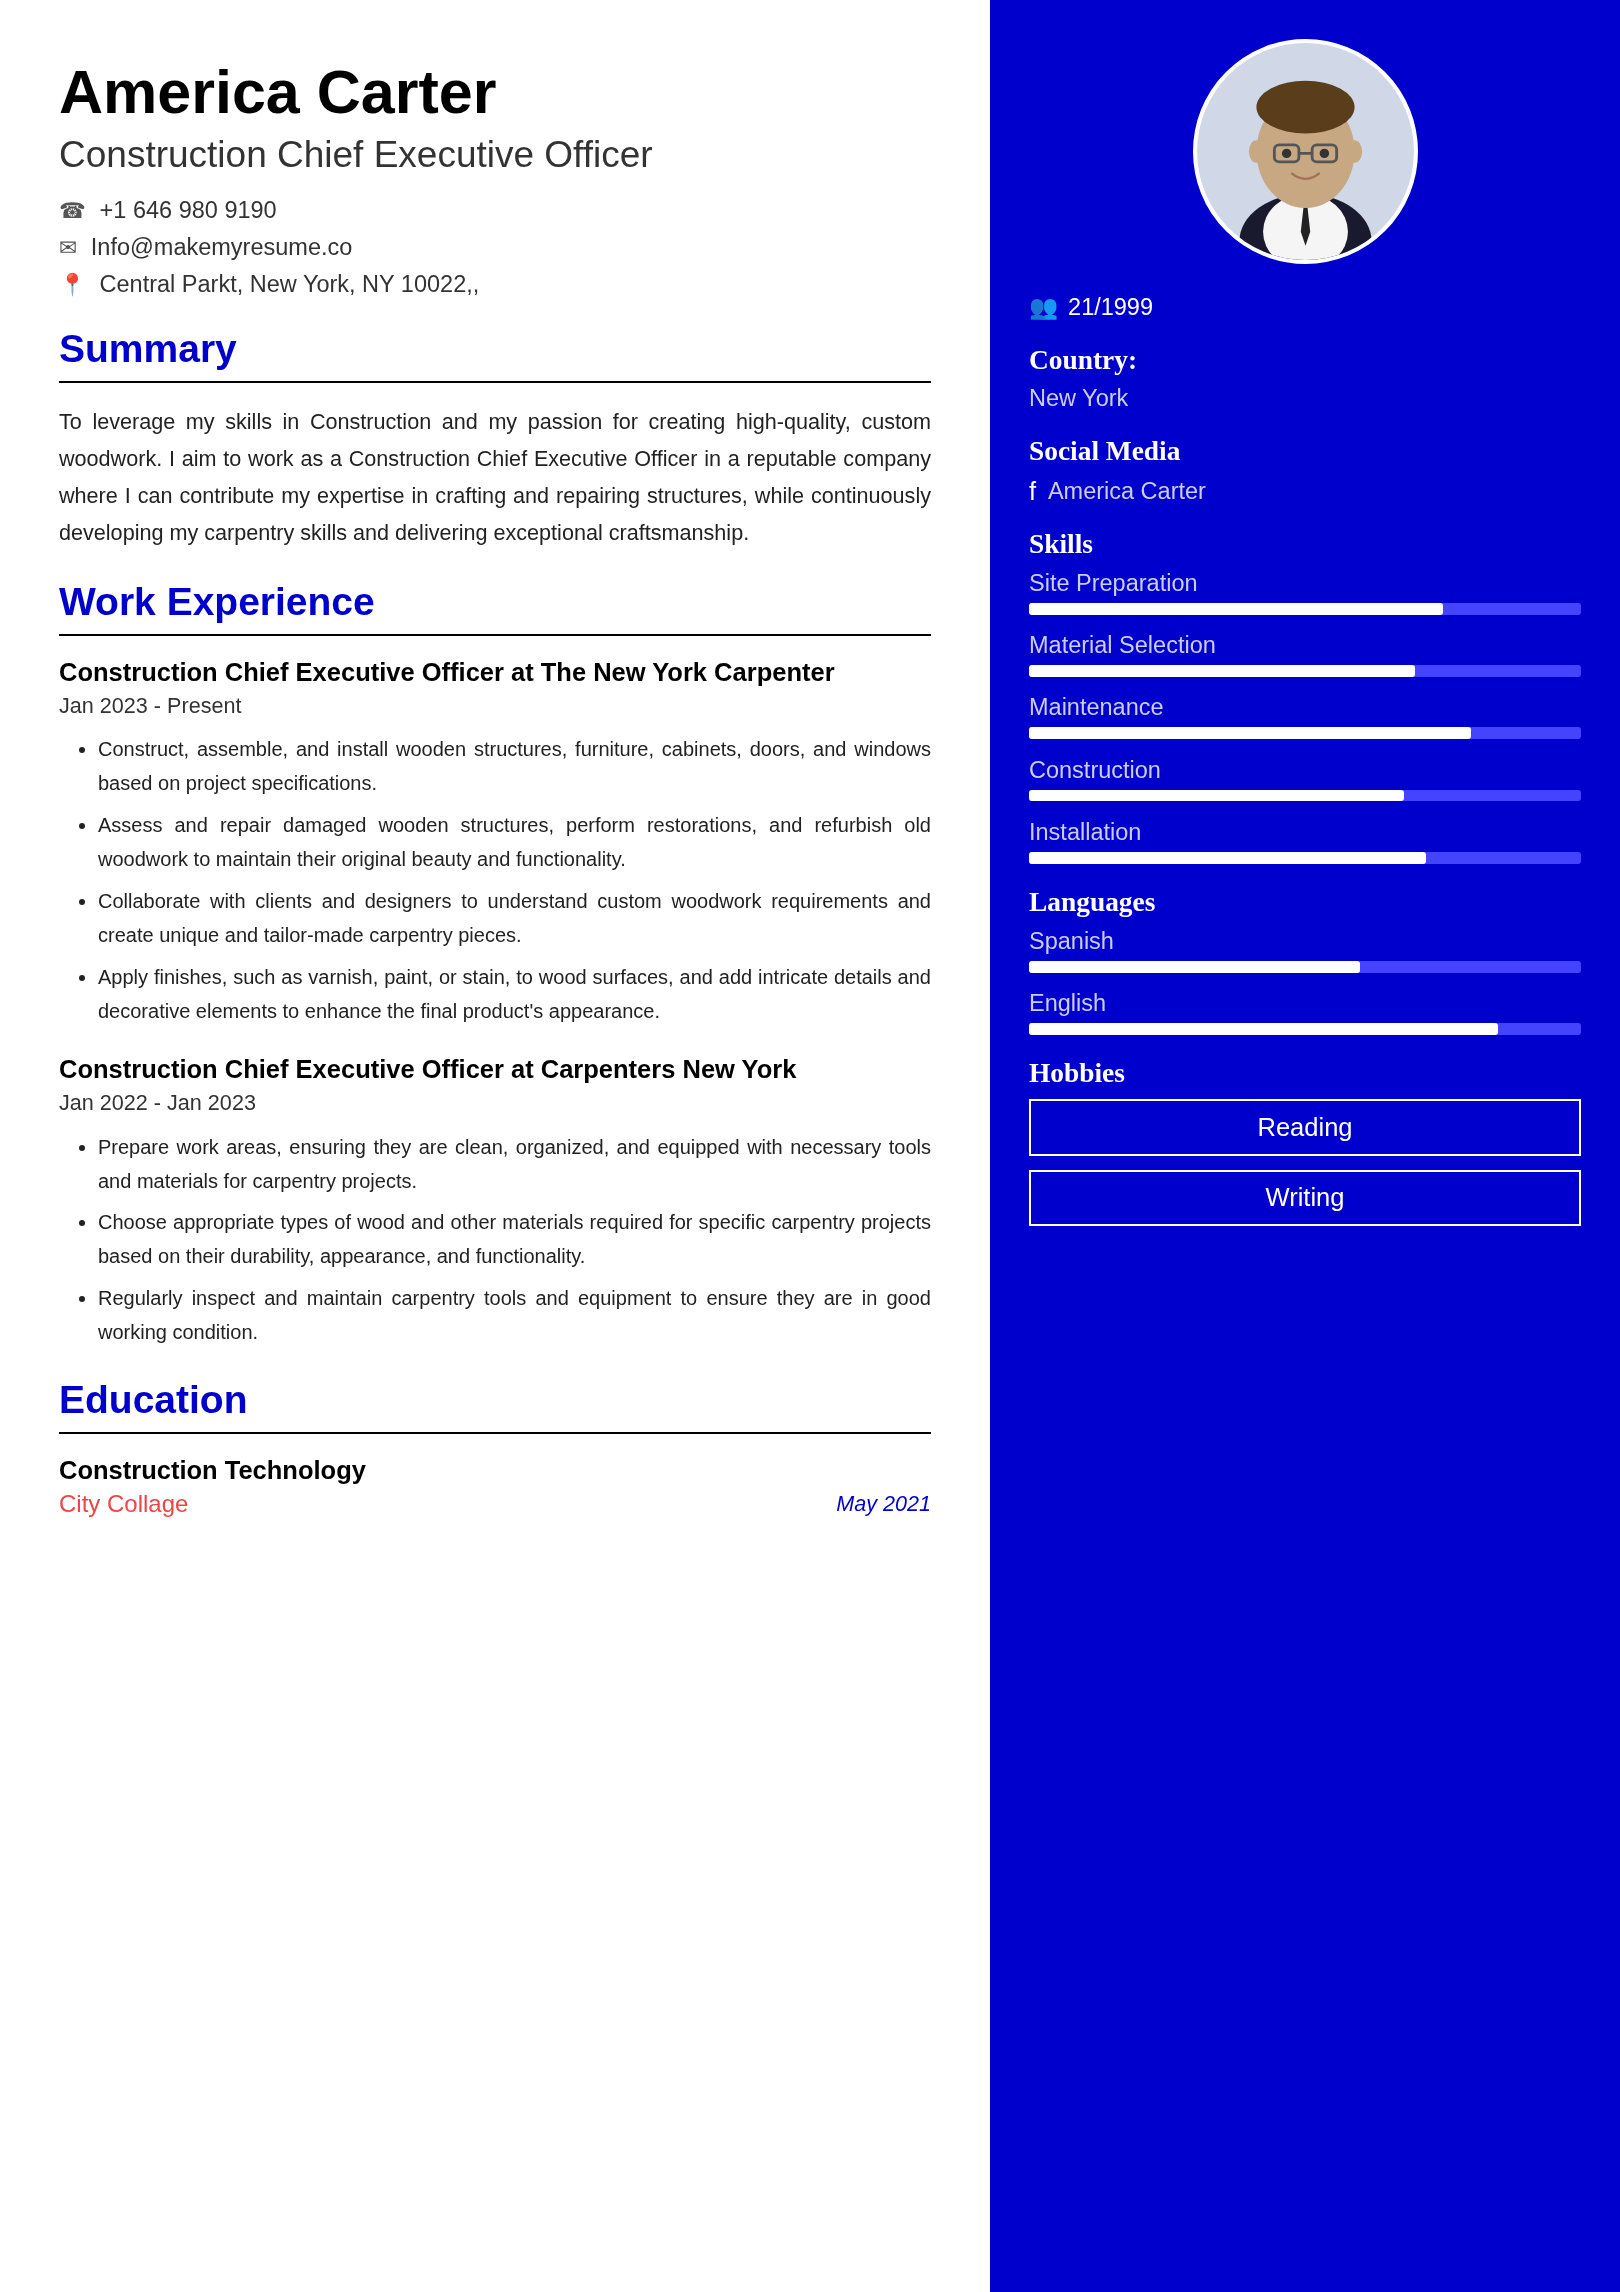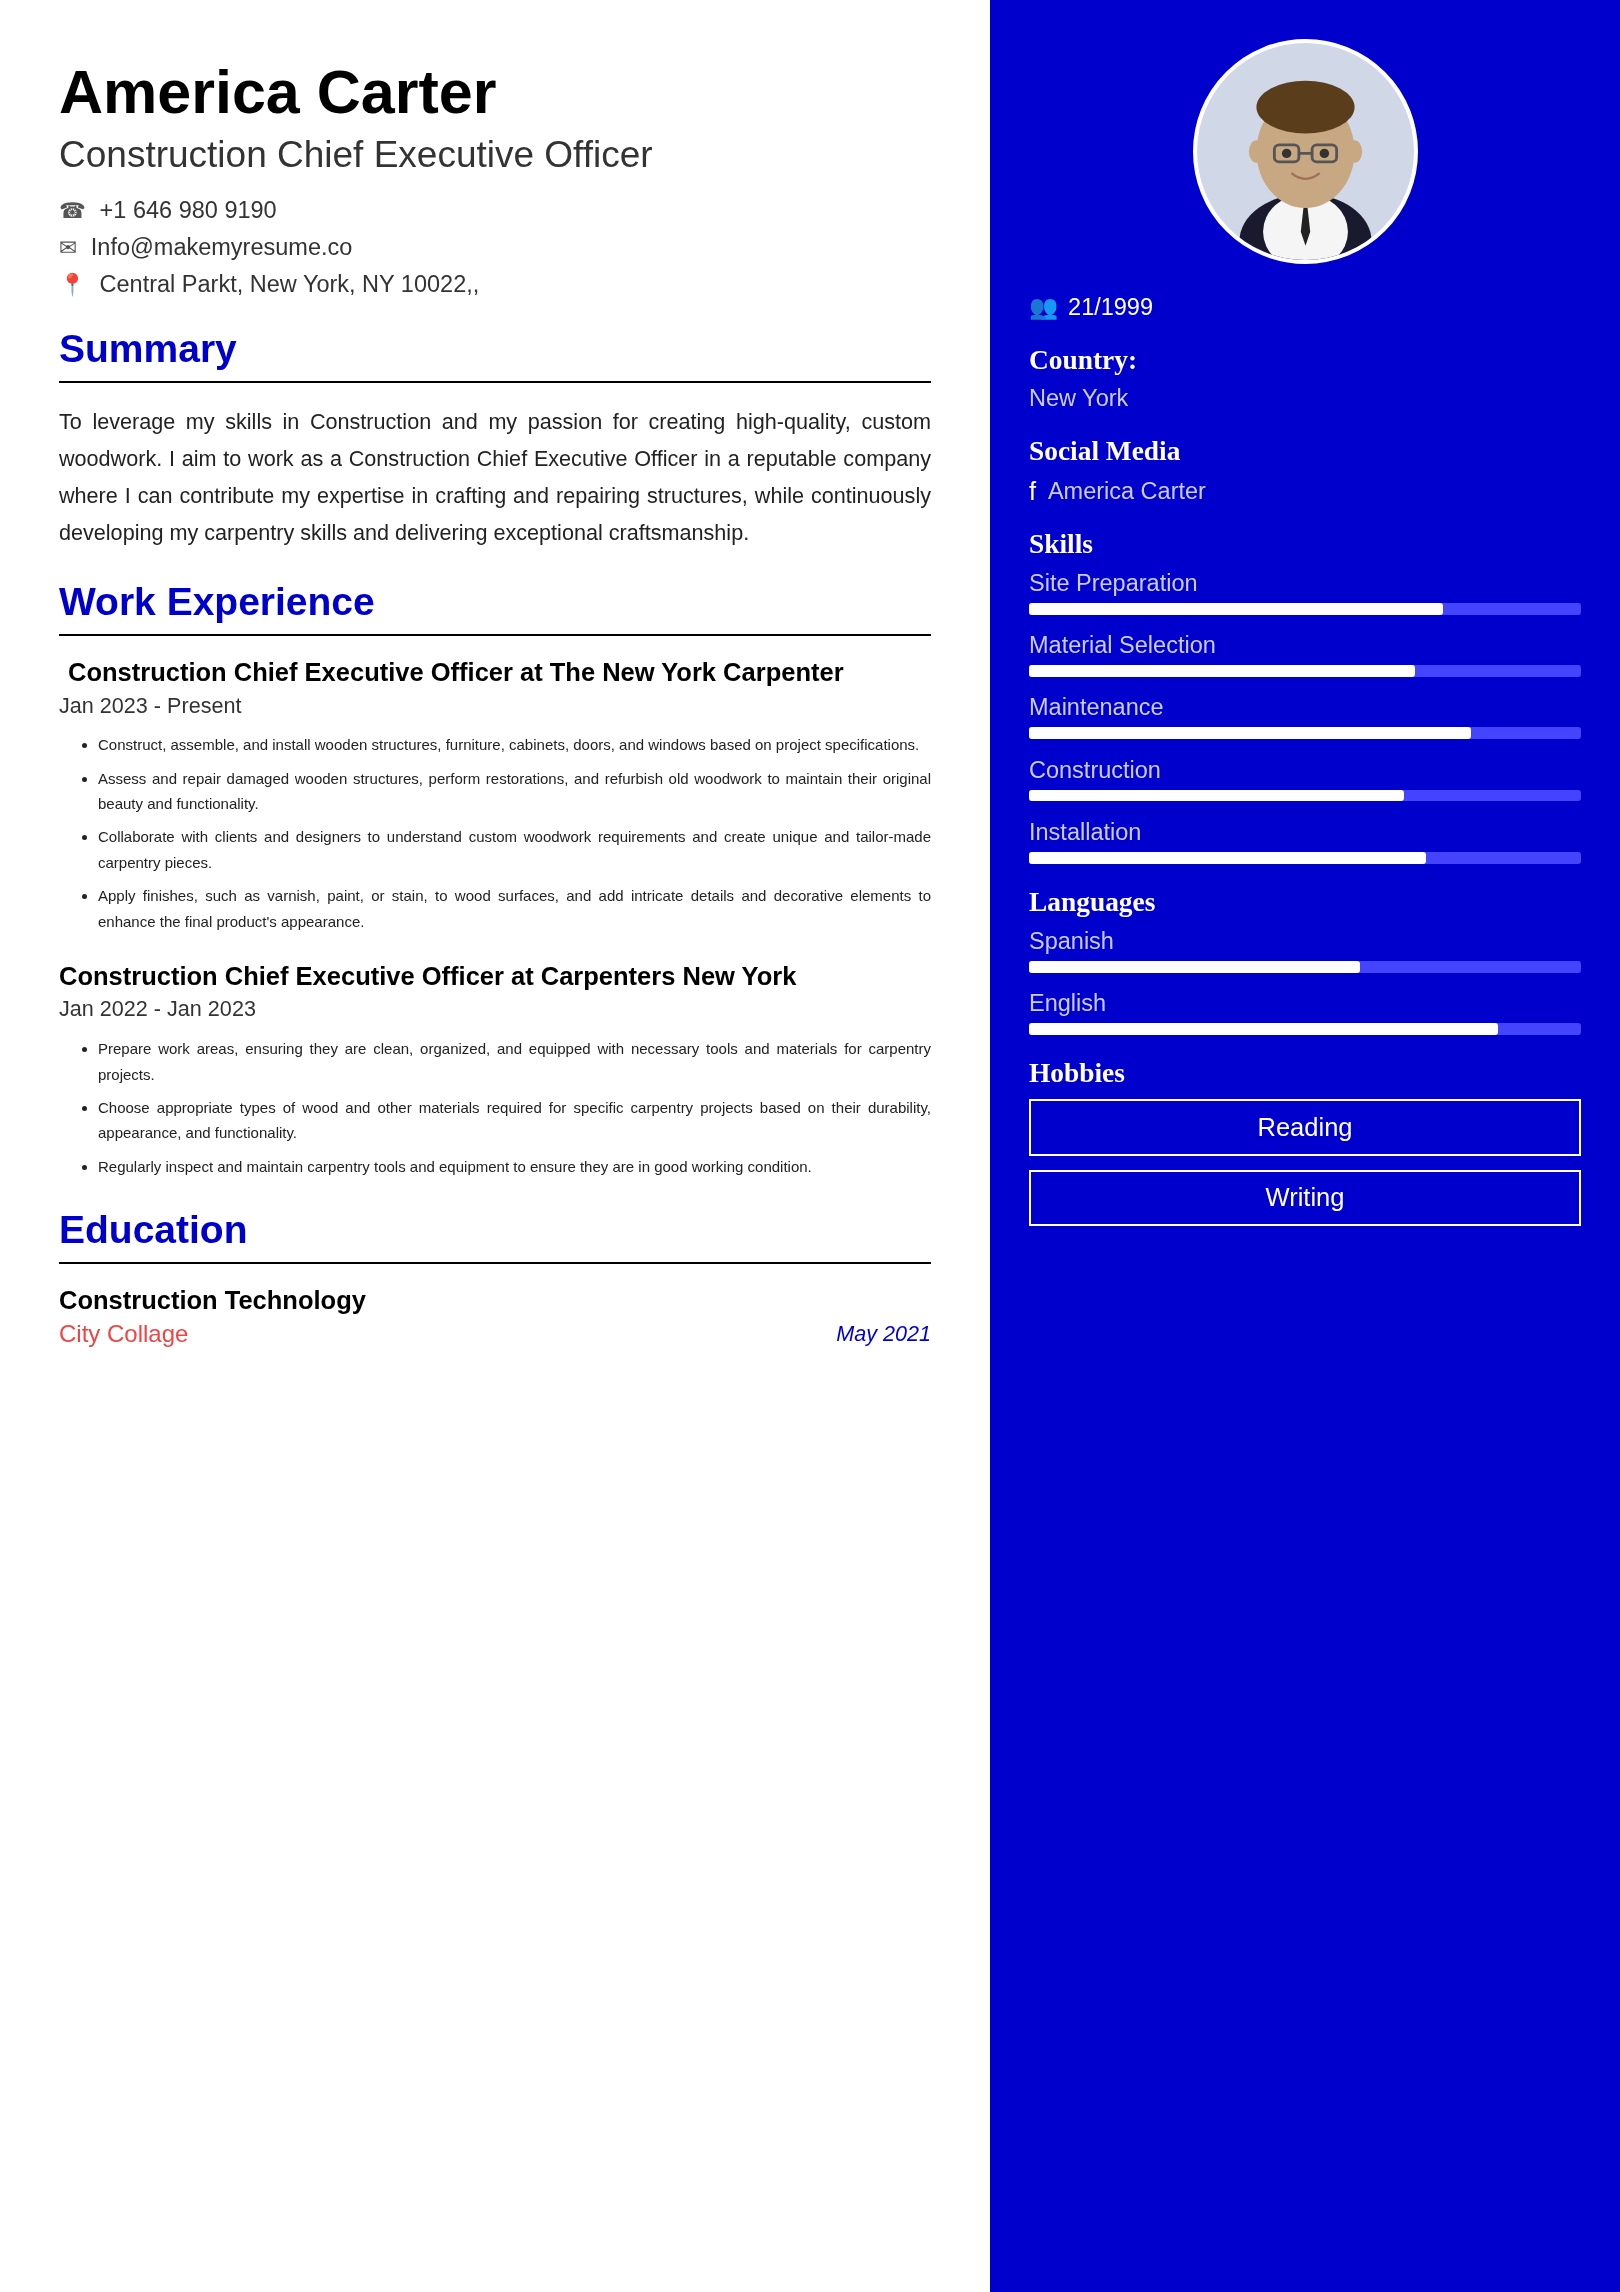--- a/index.html
+++ b/index.html
@@ -87,21 +87,21 @@
       margin-bottom: 13.7px;
     }
 
     .work-bullets {
       list-style: disc;
       padding-left: 39px;
       margin-bottom: 27.4px;
     }
 
     .work-bullets li {
-      font-size: 15px;
+      font-size: 20px;
       line-height: 1.7;
       color: #222;
       text-align: justify;
       margin-bottom: 7.8px;
     }
 
     .edu-degree {
       font-size: 25.5px;
       font-weight: 800;
       color: #000;
@@ -286,21 +286,21 @@
 
   <div class="section-title">Summary</div>
   <hr class="section-divider">
   <p class="summary-text">To leverage my skills in Construction and my passion for creating high-quality, custom woodwork. I aim to work as a Construction Chief Executive Officer in a reputable company where I can contribute my expertise in crafting and repairing structures, while continuously developing my carpentry skills and delivering exceptional craftsmanship.</p>
 
   <div class="section-title">Work Experience</div>
   <hr class="section-divider">
 
   <div id="work-jobs-container">
       <div>
-        <div class="work-job-title" style="font-weight: 800; font-size: 25.5px; margin-bottom: 5.9px; margin-left: 9px;">Construction Chief Executive Officer at The New York Carpenter</div>
+        <div class="work-job-title" style="font-weight: 800; font-size: 25.5px; margin-bottom: 5.9px;">Construction Chief Executive Officer at The New York Carpenter</div>
         <div class="work-date">Jan 2023 - Present</div>
         <ul class="work-bullets">
           <li>Construct, assemble, and install wooden structures, furniture, cabinets, doors, and windows based on project specifications.</li>
           <li>Assess and repair damaged wooden structures, perform restorations, and refurbish old woodwork to maintain their original beauty and functionality.</li>
           <li>Collaborate with clients and designers to understand custom woodwork requirements and create unique and tailor-made carpentry pieces.</li>
           <li>Apply finishes, such as varnish, paint, or stain, to wood surfaces, and add intricate details and decorative elements to enhance the final product's appearance.</li>
         </ul>
       </div>
       <div>
         <div class="work-job-title" style="font-weight: 800; font-size: 25.5px; margin-bottom: 5.9px;">Construction Chief Executive Officer at Carpenters New York</div>

